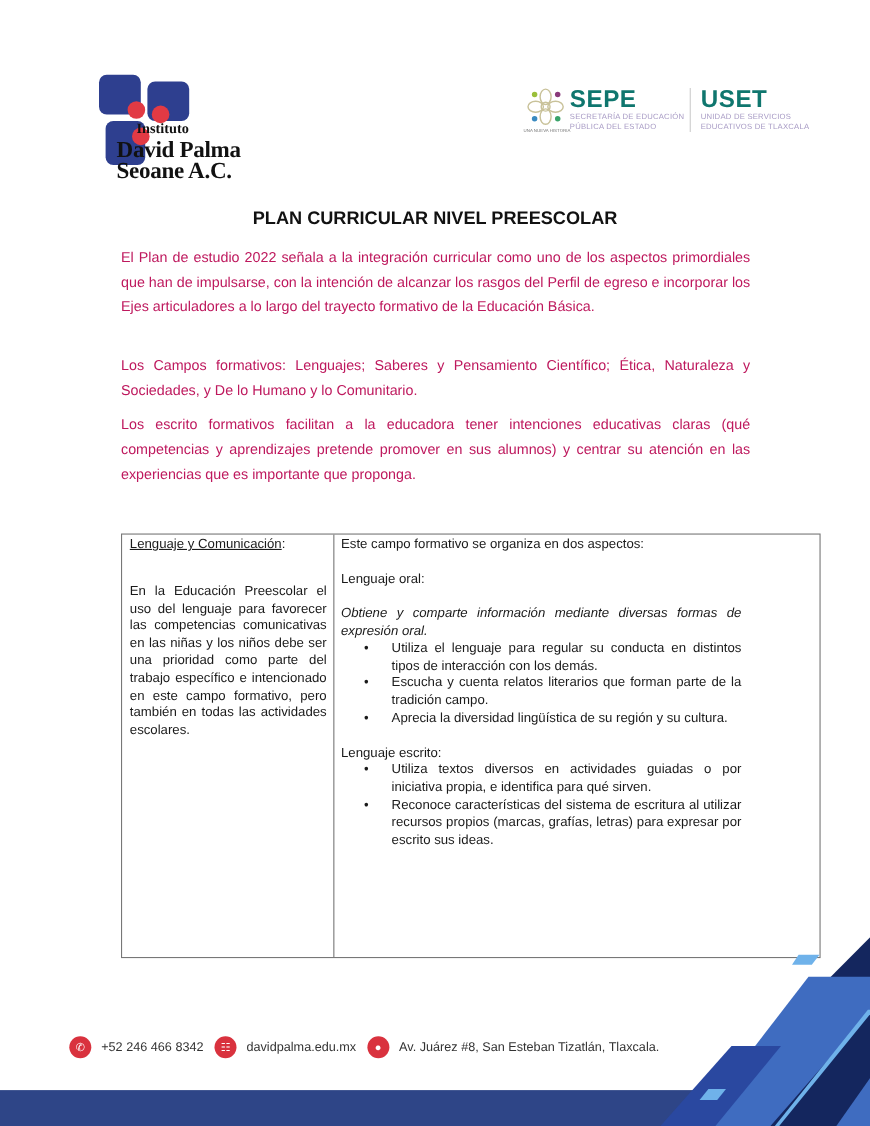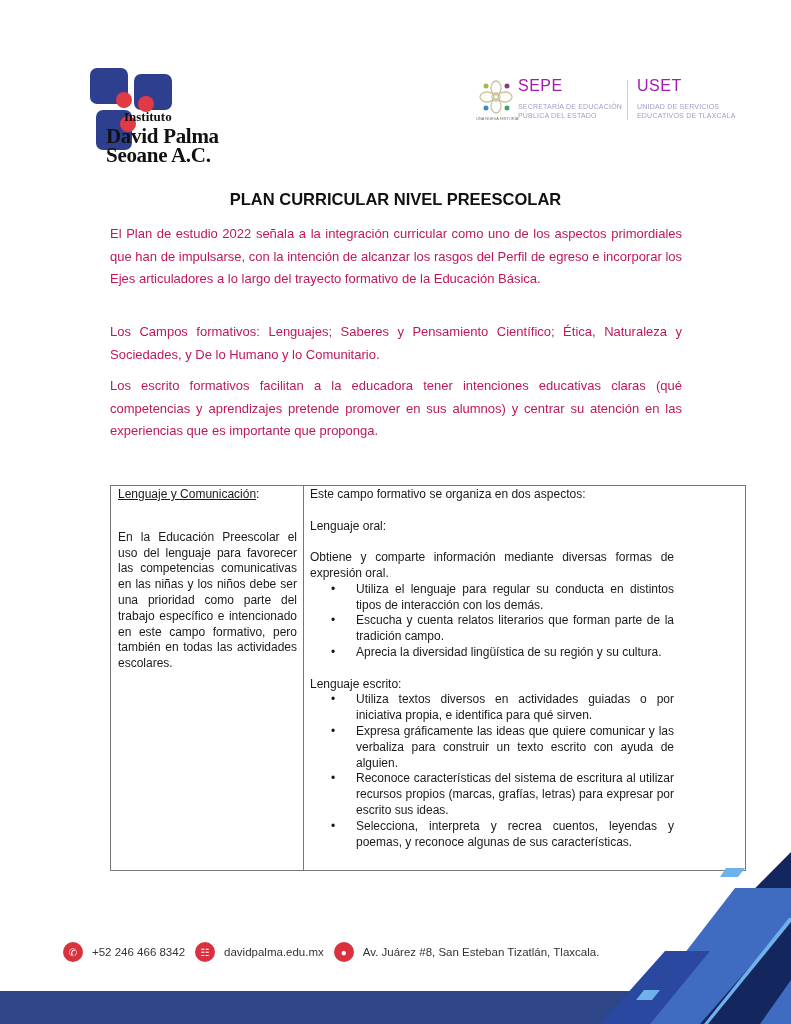--- a/index.html
+++ b/index.html
@@ -6,21 +6,21 @@
   body{width:791px;height:1024px;background:#ffffff;position:relative;overflow:hidden;font-family:"Liberation Sans",sans-serif;color:#111;}
   .abs{position:absolute;}
   
   .logo{left:88px;top:66px;width:180px;height:100px;}
   .sq{position:absolute;background:#2e3f8f;border-radius:7px;}
   .dot{position:absolute;background:#e23a44;border-radius:50%;}
   .logo-small{position:absolute;left:36px;top:43px;font-family:"Liberation Serif",serif;font-weight:bold;font-size:13px;color:#111;}
   .logo-big{position:absolute;left:18px;font-family:"Liberation Serif",serif;font-weight:bold;font-size:21px;color:#111;line-height:20px;letter-spacing:-0.3px;}
   
   .sepe-wrap{left:476px;top:77px;width:270px;height:50px;}
-  .sepe-title{position:absolute;font-weight:normal;font-size:16px;color:#a21caf;letter-spacing:0.5px;}
+  .sepe-title{position:absolute;font-weight:bold;font-size:22px;color:#0f766e;letter-spacing:0.5px;}
   .sepe-sub{position:absolute;font-size:7px;color:#a79ac4;line-height:9px;letter-spacing:0.2px;}
   .vdiv{position:absolute;left:151px;top:3px;width:1px;height:40px;background:#ccc;}
   
   .title{left:0;width:791px;top:190px;text-align:center;font-weight:bold;font-size:16.5px;color:#111;}
   .para{left:110px;width:572px;font-size:13px;line-height:22.5px;text-align:justify;color:#be185d;}
   
   .tbl{left:110px;top:485px;width:636px;height:386px;border:1px solid #777;box-sizing:border-box;}
   .col-div{position:absolute;left:192px;top:0;width:1px;height:100%;background:#777;}
   .cell{position:absolute;font-size:12px;line-height:15.8px;color:#1a1a1a;}
   .lc{left:7px;top:1px;width:179px;}
@@ -82,32 +82,30 @@
 
 <div class="abs tbl">
   <div class="col-div"></div>
   <div class="cell lc">
     <div><span class="u">Lenguaje y Comunicación</span><span>:</span></div>
     <div class="just" style="margin-top:27px;">En la Educación Preescolar el uso del lenguaje para favorecer las competencias comunicativas en las niñas y los niños debe ser una prioridad como parte del trabajo específico e intencionado en este campo formativo, pero también en todas las actividades escolares.</div>
   </div>
   <div class="cell rc">
     <div>Este campo formativo se organiza en dos aspectos:</div>
     <div style="margin-top:15.8px;">Lenguaje oral:</div>
-    <div class="just" style="margin-top:15.8px;">Obtiene y comparte información mediante diversas formas de expresión oral.</div>
+    <div class="just" style="margin-top:15.8px;font-style:italic;">Obtiene y comparte información mediante diversas formas de expresión oral.</div>
     <ul>
       <li>Utiliza el lenguaje para regular su conducta en distintos tipos de interacción con los demás.</li>
       <li>Escucha y cuenta relatos literarios que forman parte de la tradición campo.</li>
       <li>Aprecia la diversidad lingüística de su región y su cultura.</li>
     </ul>
     <div style="margin-top:15.8px;">Lenguaje escrito:</div>
     <ul>
       <li>Utiliza textos diversos en actividades guiadas o por iniciativa propia, e identifica para qué sirven.</li>
-      <li>Expresa gráficamente las ideas que quiere comunicar y las verbaliza para construir un texto escrito con ayuda de alguien.</li>
       <li>Reconoce características del sistema de escritura al utilizar recursos propios (marcas, grafías, letras) para expresar por escrito sus ideas.</li>
-      <li>Selecciona, interpreta y recrea cuentos, leyendas y poemas, y reconoce algunas de sus características.</li>
     </ul>
   </div>
 </div>
 
 <svg class="abs" style="left:0;top:840px;" width="791" height="184" viewBox="0 0 791 184">
   <rect x="0" y="151" width="791" height="33" fill="#2e4587"></rect>
   <polygon points="791,12 791,184 620,184" fill="#14265e"></polygon>
   <polygon points="735,48 791,48 791,80 700,184 630,184" fill="#3f6cc0"></polygon>
   <polygon points="665,111 710,111 650,184 600,184" fill="#2a48a0"></polygon>
   <polygon points="726,28 745,28 738,37 720,37" fill="#6fb2ea"></polygon>

